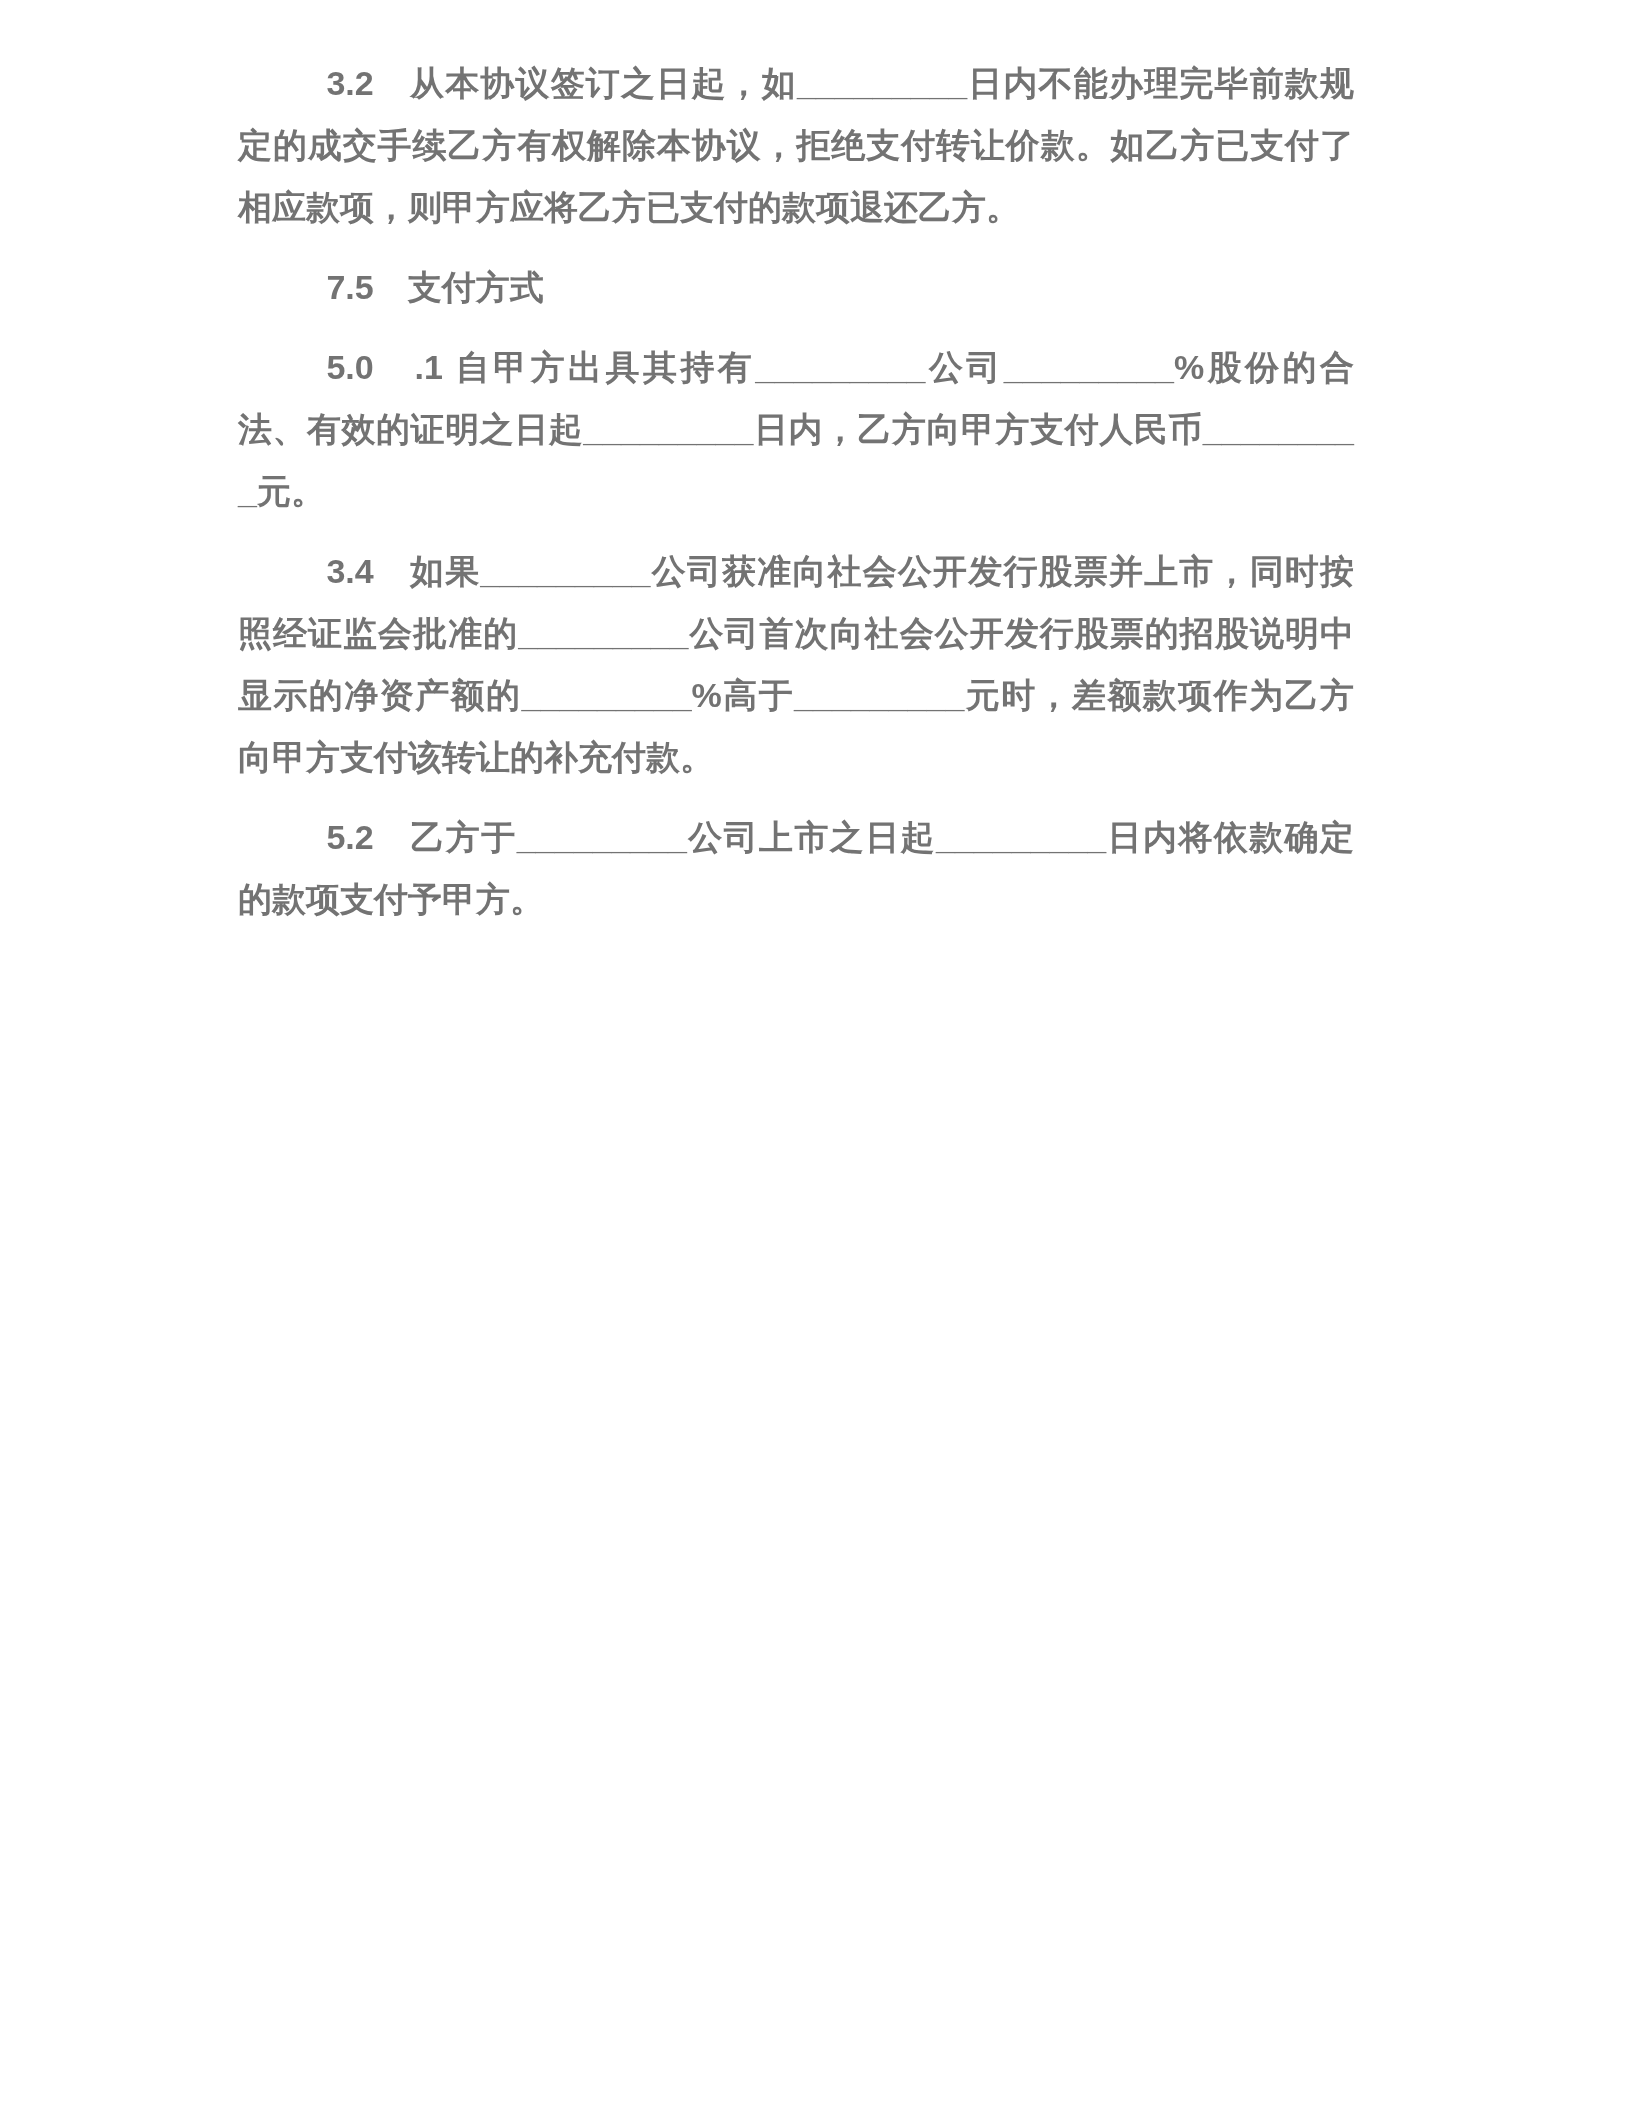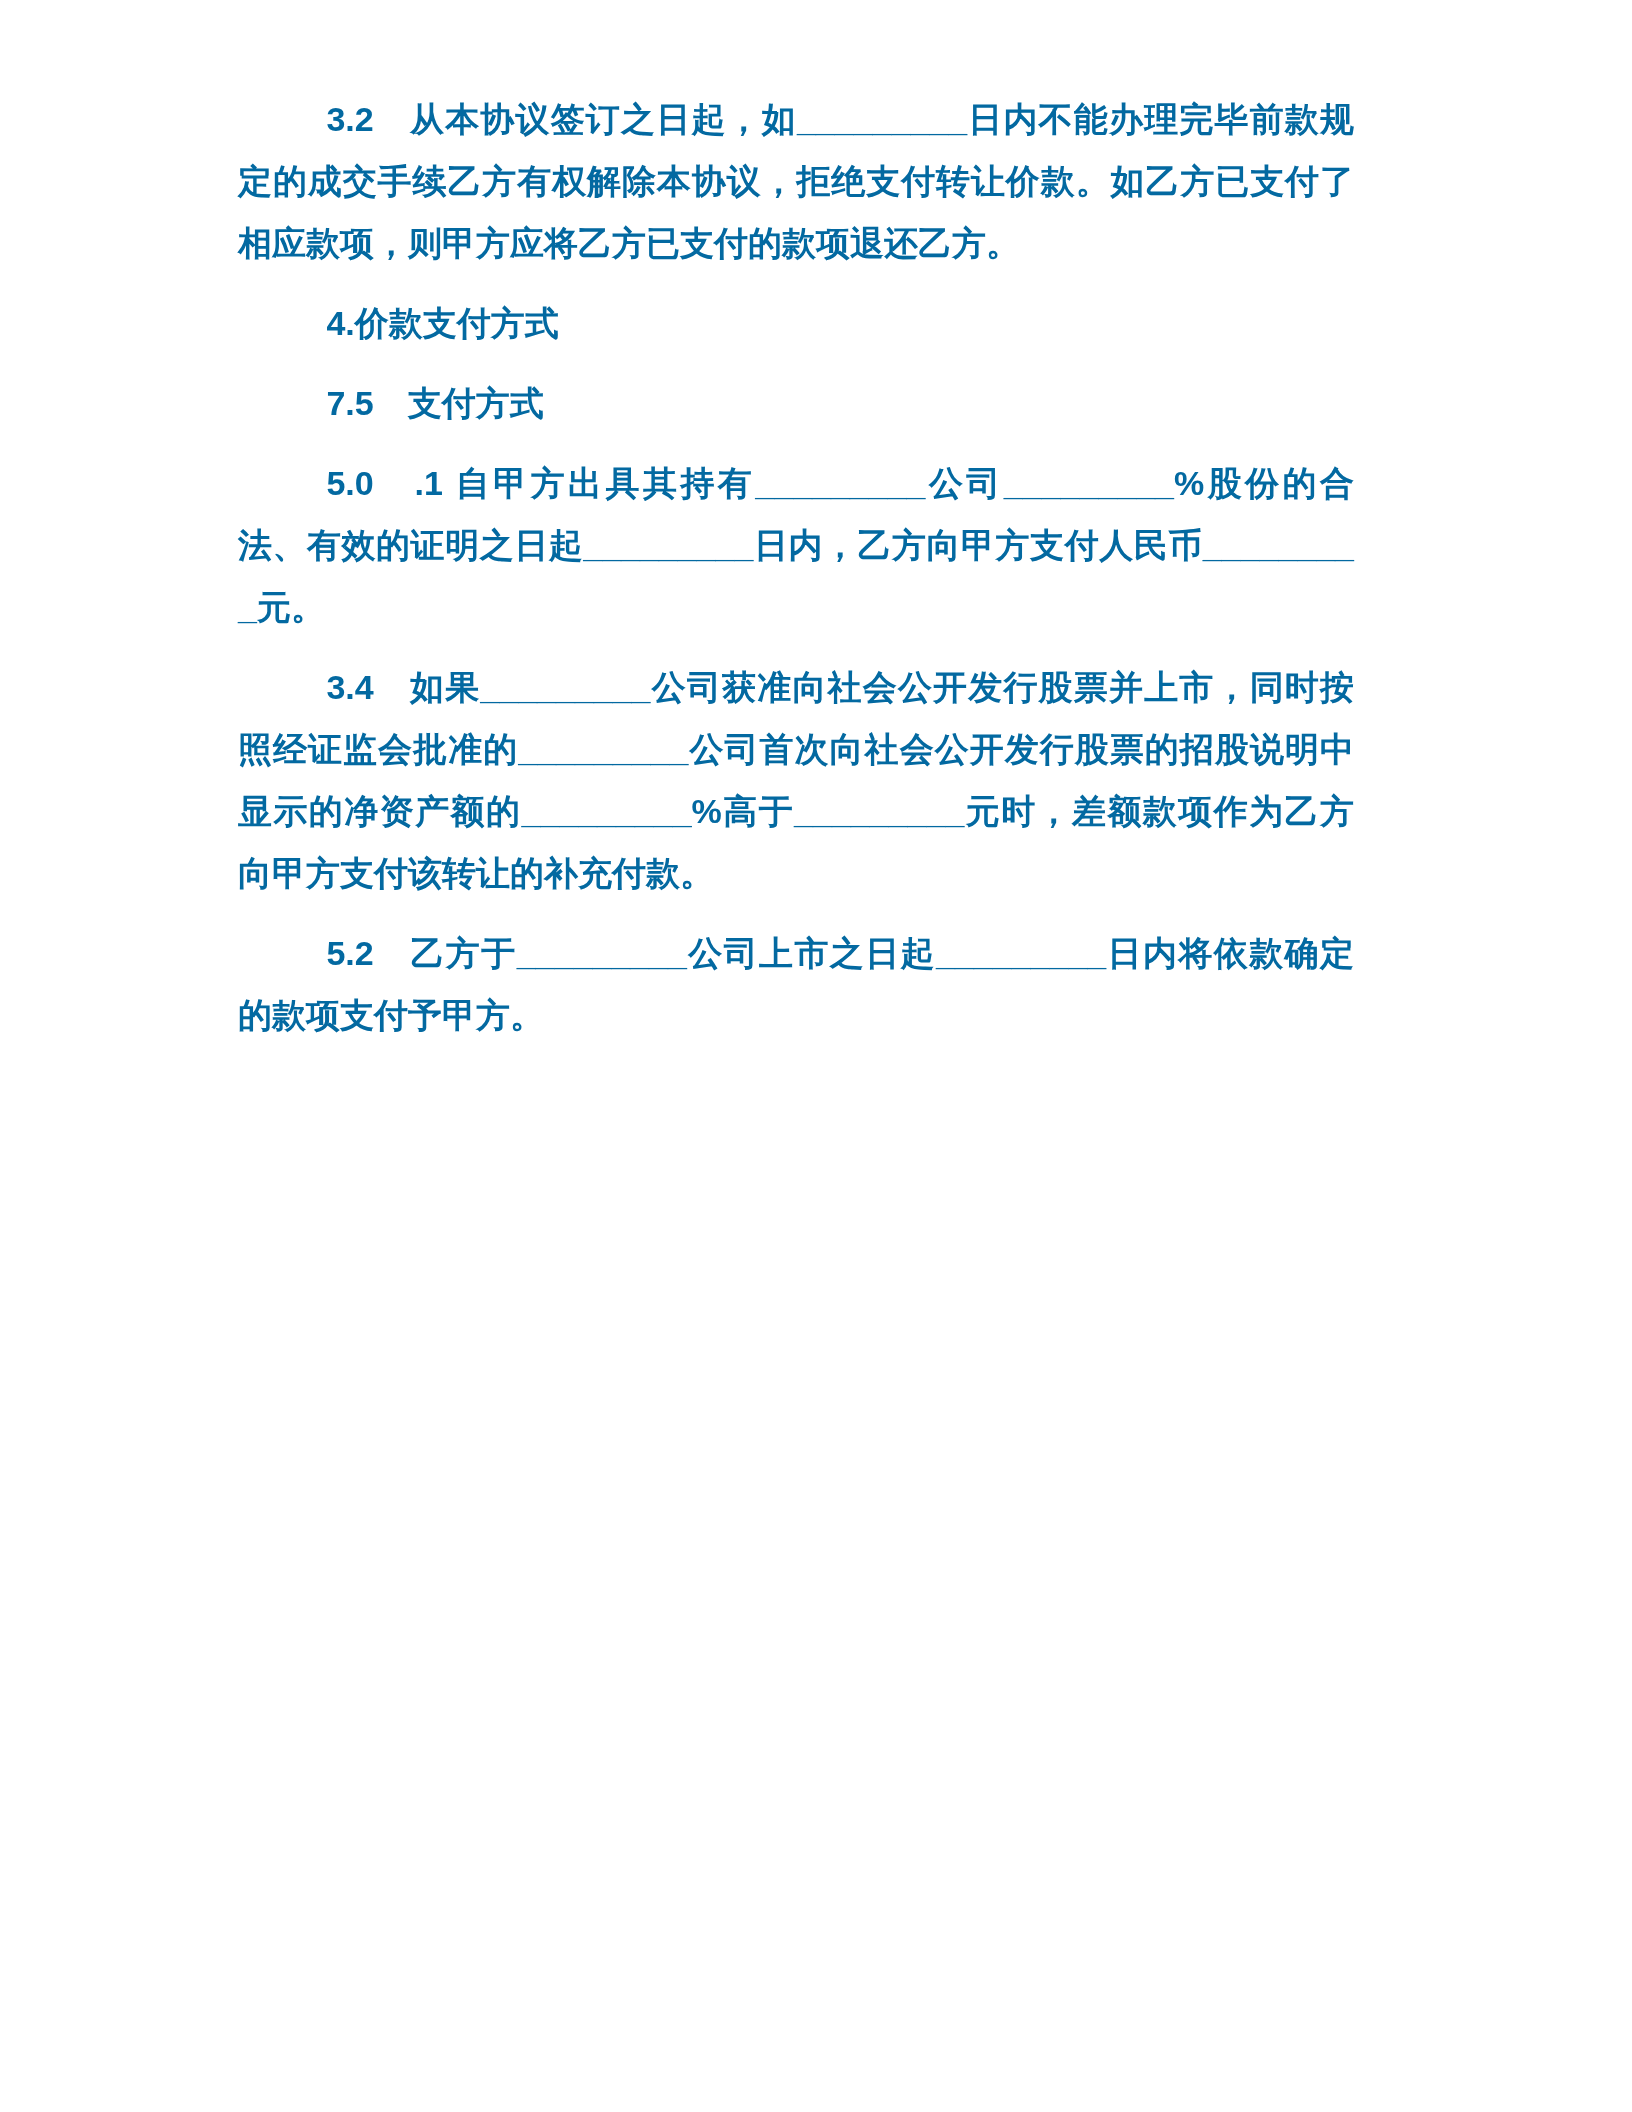--- a/index.html
+++ b/index.html
@@ -6,39 +6,38 @@
     margin: 0;
     padding: 0;
     background: #ffffff;
   }
   .page {
     position: relative;
     width: 1632px;
     height: 1616px;
     background: #ffffff;
     box-sizing: border-box;
-    padding: 88px 278px 0 238px;
+    padding: 52px 278px 0 238px;
     font-family: "Liberation Sans", "DejaVu Sans", sans-serif;
     font-weight: bold;
-    color: #0369a1;
+    color: #737373;
     font-size: 34px;
     line-height: 62px;
     overflow: hidden;
   }
   .page p {
     margin: 0 0 18px 0;
     text-indent: 2.6em;
     text-align: justify;
     word-break: break-all;
     white-space: pre-wrap;
   }
 </style>
 </head>
 <body>
 
 <div class="page">
   <p>3.2　从本协议签订之日起，如_________日内不能办理完毕前款规定的成交手续乙方有权解除本协议，拒绝支付转让价款。如乙方已支付了相应款项，则甲方应将乙方已支付的款项退还乙方。</p>
-  <p>4.价款支付方式</p>
   <p>7.5　支付方式</p>
   <p>5.0　.1 自甲方出具其持有_________公司_________%股份的合法、有效的证明之日起_________日内，乙方向甲方支付人民币_________元。</p>
   <p>3.4　如果_________公司获准向社会公开发行股票并上市，同时按照经证监会批准的_________公司首次向社会公开发行股票的招股说明中显示的净资产额的_________%高于_________元时，差额款项作为乙方向甲方支付该转让的补充付款。</p>
   <p>5.2　乙方于_________公司上市之日起_________日内将依款确定的款项支付予甲方。</p>
 </div>
 
 </body></html>

